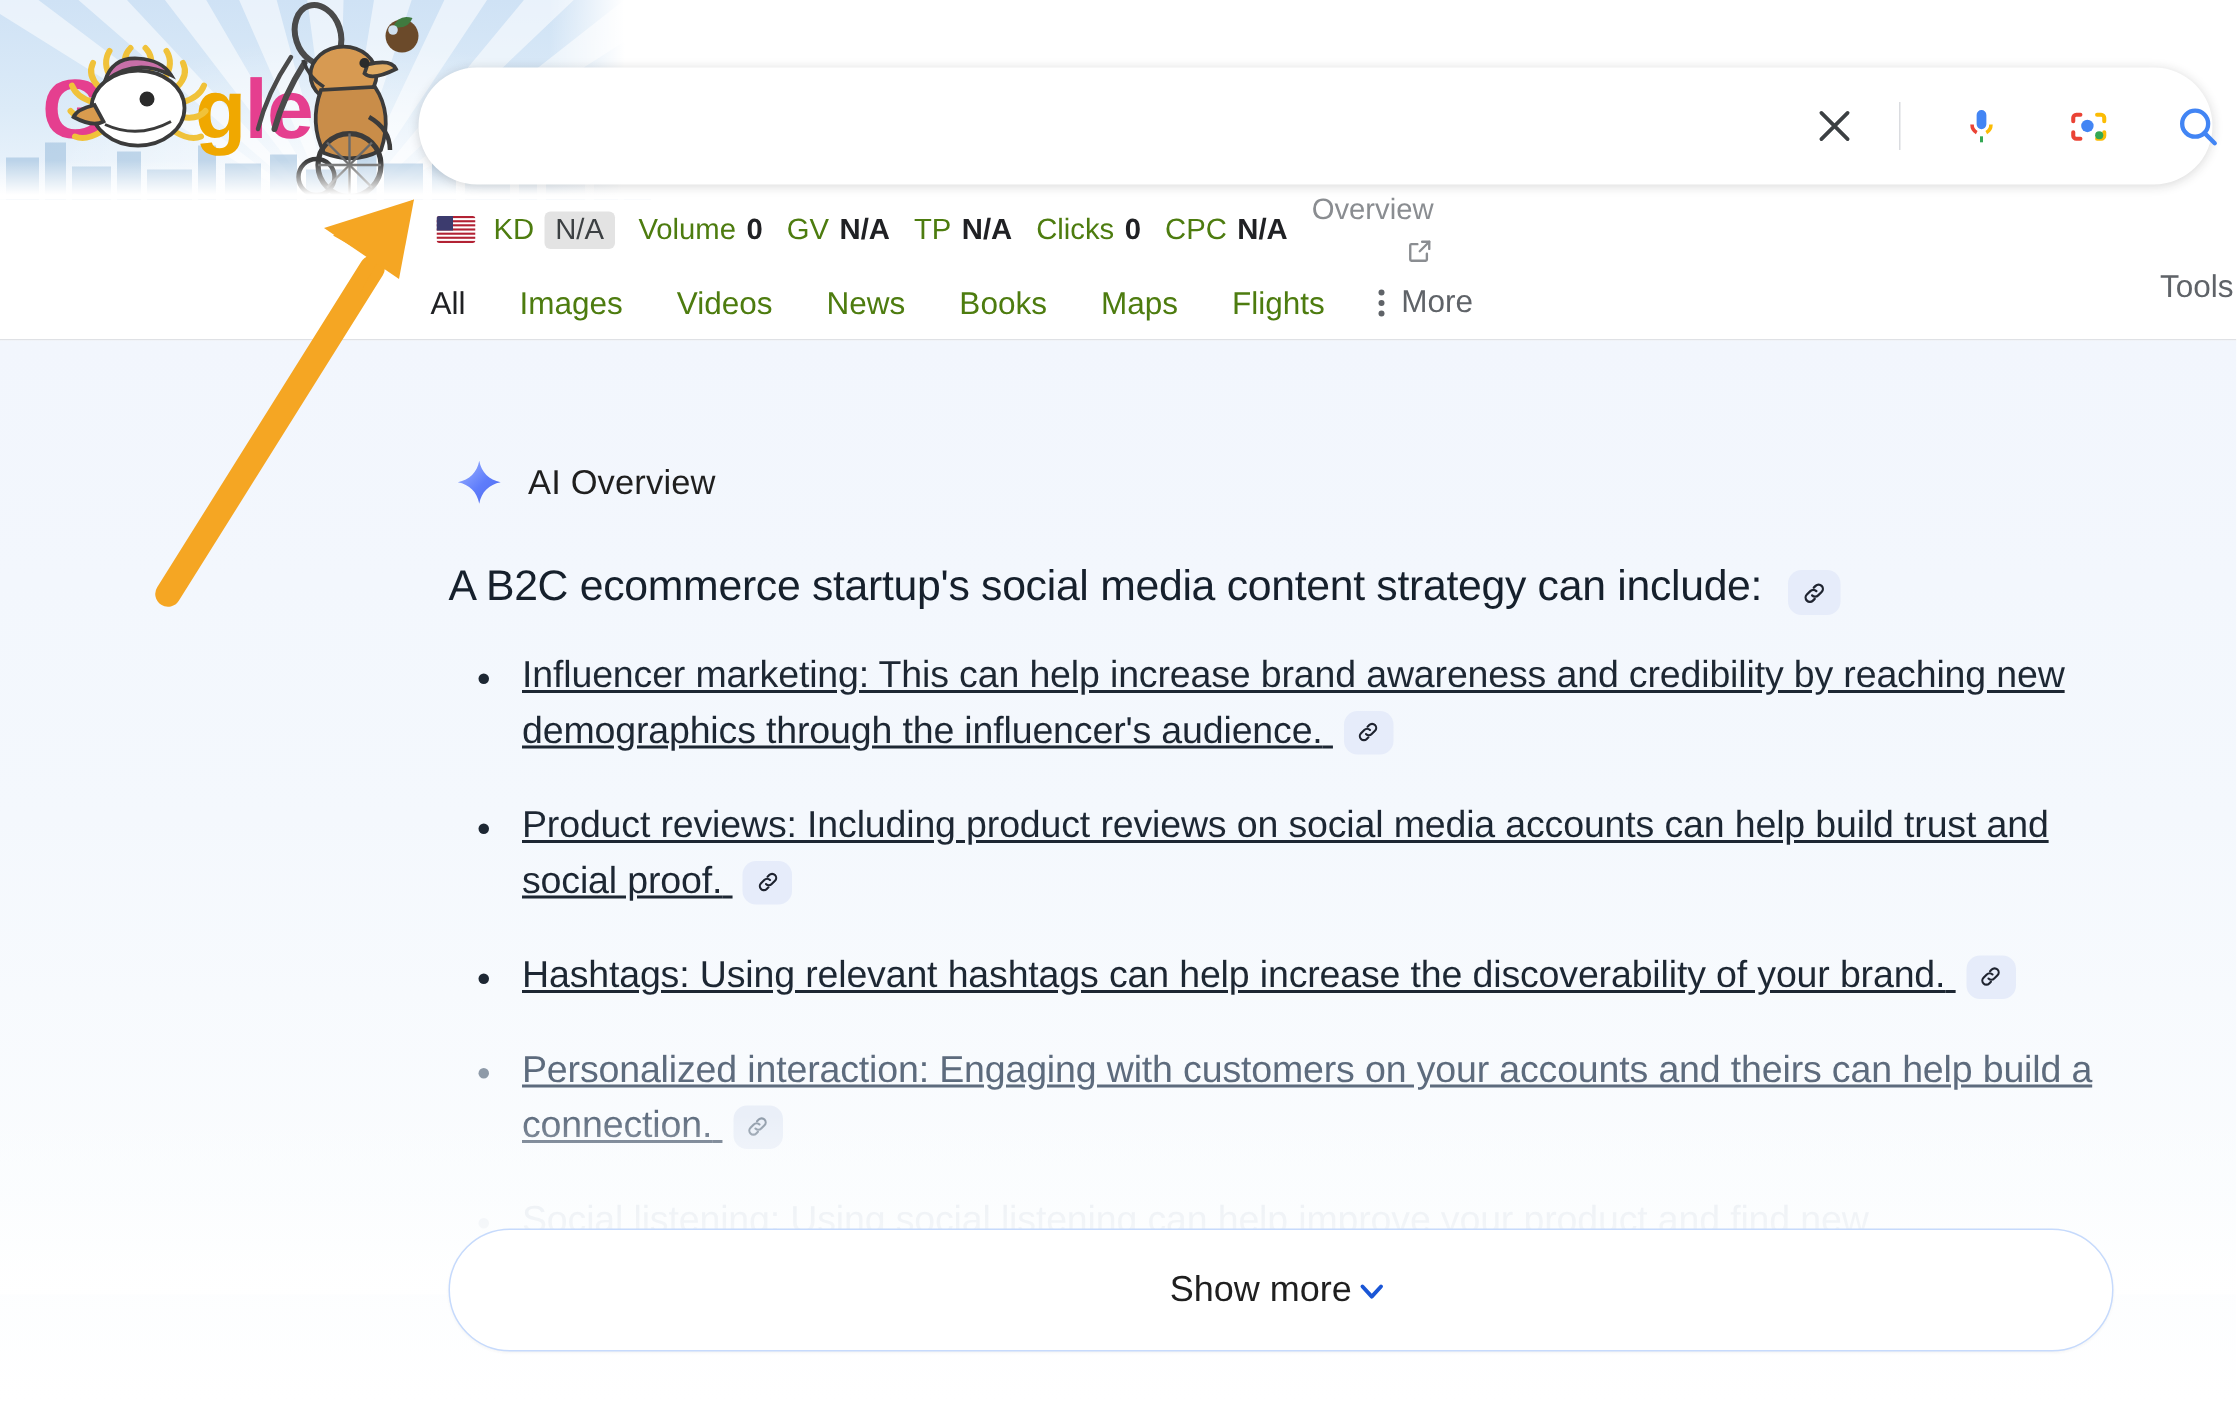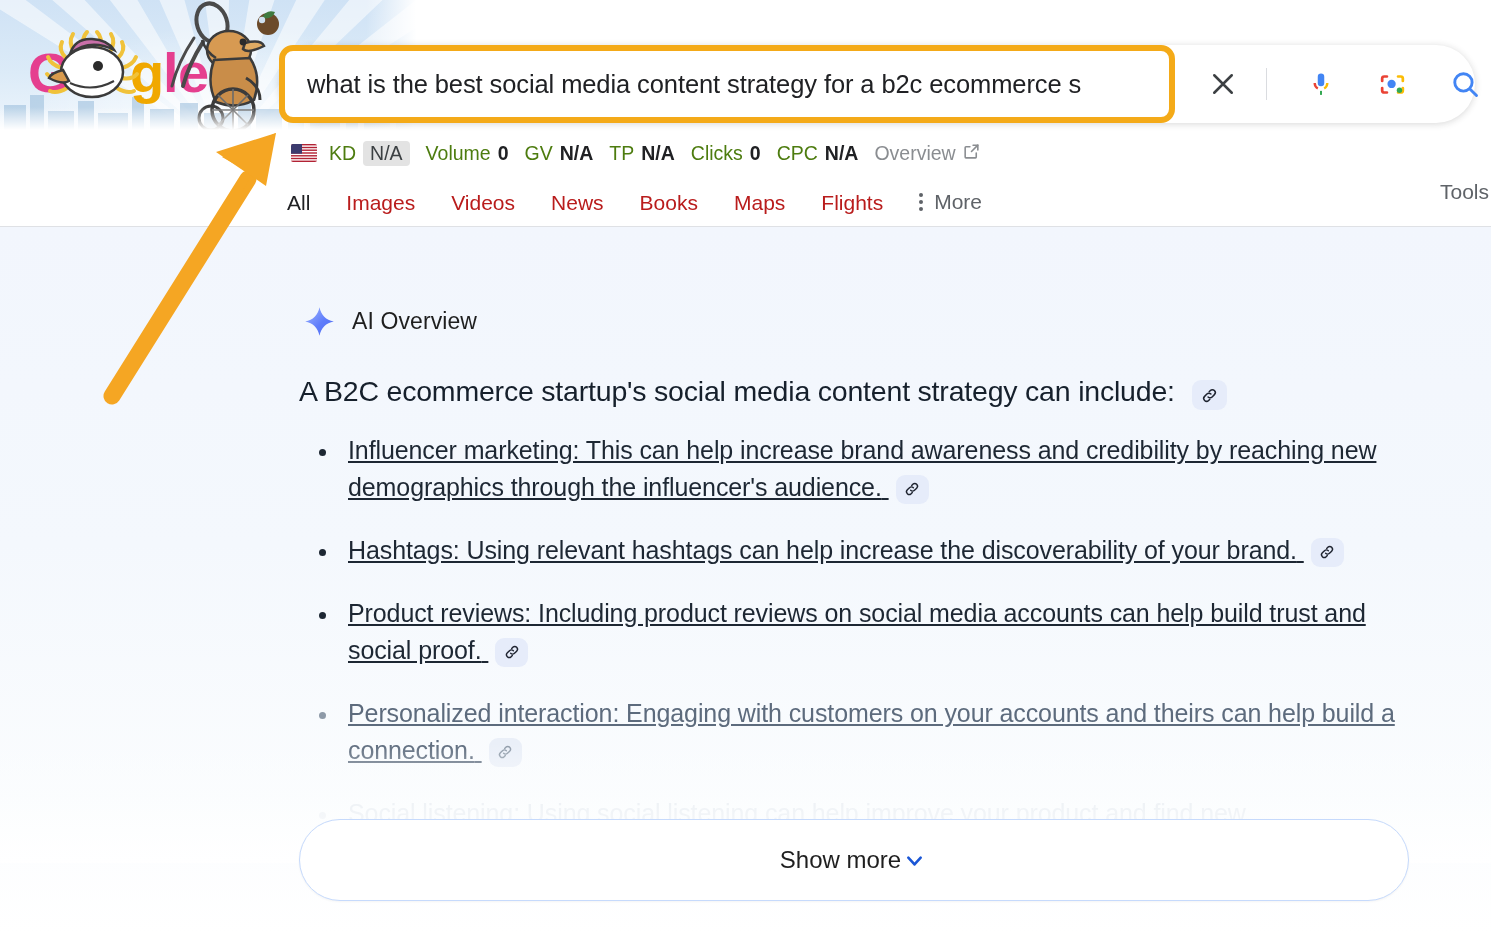--- a/index.html
+++ b/index.html
@@ -66,28 +66,28 @@
   
   .metrics {
     position: absolute; left: 291px; top: 139px;
     display: flex; align-items: center; height: 28px;
     font-size: 19.5px; white-space: nowrap;
   }
   .flag { width: 26px; height: 18px; margin-right: 12px; border-radius:2px; display:block;}
   .m-label { color: #4d7c0f; margin-right: 7px; }
   .m-val   { color: #202124; font-weight: 700; margin-right: 16px; }
   .m-chip  { color: #3c4043; background:#e3e3e3; border-radius:4px; padding: 1px 7px; margin-right:16px; font-weight:500;}
-  .m-ovw   { color: #8a8d91; display:flex; align-items:flex-start; gap:6px; cursor:pointer;}
+  .m-ovw   { color: #8a8d91; display:flex; align-items:flex-end; gap:6px; cursor:pointer;flex-direction:column;}
 
   
   .tabs {
     position:absolute; left: 287px; top: 178px; width: 1204px; height: 48px;
     display:flex; align-items:center; font-size: 21px;
   }
-  .tab { color:#b91c1c; margin-right: 36px; cursor:pointer; position:relative; padding-top:2px;}
+  .tab { color:#4d7c0f; margin-right: 36px; cursor:pointer; position:relative; padding-top:2px;}
   .tab.active { color:#202124; }
   .tab.active::after{
     content:""; position:absolute; left:-2px; bottom:-20px; width:56px; height:4px; background:#202124; border-radius:2px;
   }
   .tab-more { display:flex; align-items:center; gap:11px; color:#5f6368; cursor:pointer; }
   .kebab { display:flex; flex-direction:column; gap:3px; }
   .kebab i { width:4px; height:4px; border-radius:50%; background:#5f6368; display:block;}
   .tools { position:absolute; right: 2px; top: 2px; color:#5f6368; cursor:pointer; font-size:21px;}
   .hr { position:absolute; left:0; top:226px; width:1491px; height:1px; background:#dfe1e5; }
 
@@ -249,23 +249,20 @@
         <path d="M246 78 q14 8 14 22" fill="none" stroke-width="3"></path>
       </g>
     </svg>
 
     <div class="doodle-bottomfade"></div>
     <div class="doodle-fade"></div>
   </div>
 
   <div class="searchbar">
 
-    <div class="search-input-wrap">
-      <span class="search-text">what is the best social media content strategy for a b2c ecommerce s</span>
-    </div>
 
     <div class="clear-btn">
       <svg width="30" height="30" viewBox="0 0 24 24">
         <path d="M5 5 L19 19 M19 5 L5 19" stroke="#3c4043" stroke-width="2" stroke-linecap="round"></path>
       </svg>
     </div>
 
     <div class="divider-v"></div>
 
     <div class="mic-btn">
@@ -393,31 +390,31 @@
         <span>Influencer marketing: This can help increase brand awareness and credibility by reaching new demographics through the influencer's audience.</span>
         <span class="chip sm">
           <svg width="18" height="18" viewBox="0 0 24 24">
             <path d="M10.2 13.8a3.6 3.6 0 0 0 5.1 0l2.9-2.9a3.6 3.6 0 1 0-5.1-5.1l-1.5 1.5" fill="none" stroke="#1f2430" stroke-width="1.9" stroke-linecap="round"></path>
             <path d="M13.8 10.2a3.6 3.6 0 0 0-5.1 0l-2.9 2.9a3.6 3.6 0 1 0 5.1 5.1l1.5-1.5" fill="none" stroke="#1f2430" stroke-width="1.9" stroke-linecap="round"></path>
           </svg>
         </span>
       </div>
 
       <div class="bullet">
-        <span>Hashtags: Using relevant hashtags can help increase the discoverability of your brand.</span>
+        <span>Product reviews: Including product reviews on social media accounts can help build trust and social proof.</span>
         <span class="chip sm">
           <svg width="18" height="18" viewBox="0 0 24 24">
             <path d="M10.2 13.8a3.6 3.6 0 0 0 5.1 0l2.9-2.9a3.6 3.6 0 1 0-5.1-5.1l-1.5 1.5" fill="none" stroke="#1f2430" stroke-width="1.9" stroke-linecap="round"></path>
             <path d="M13.8 10.2a3.6 3.6 0 0 0-5.1 0l-2.9 2.9a3.6 3.6 0 1 0 5.1 5.1l1.5-1.5" fill="none" stroke="#1f2430" stroke-width="1.9" stroke-linecap="round"></path>
           </svg>
         </span>
       </div>
 
       <div class="bullet">
-        <span>Product reviews: Including product reviews on social media accounts can help build trust and social proof.</span>
+        <span>Hashtags: Using relevant hashtags can help increase the discoverability of your brand.</span>
         <span class="chip sm">
           <svg width="18" height="18" viewBox="0 0 24 24">
             <path d="M10.2 13.8a3.6 3.6 0 0 0 5.1 0l2.9-2.9a3.6 3.6 0 1 0-5.1-5.1l-1.5 1.5" fill="none" stroke="#1f2430" stroke-width="1.9" stroke-linecap="round"></path>
             <path d="M13.8 10.2a3.6 3.6 0 0 0-5.1 0l-2.9 2.9a3.6 3.6 0 1 0 5.1 5.1l1.5-1.5" fill="none" stroke="#1f2430" stroke-width="1.9" stroke-linecap="round"></path>
           </svg>
         </span>
       </div>
 
       <div class="bullet faded">
         <span>Personalized interaction: Engaging with customers on your accounts and theirs can help build a connection.</span>

